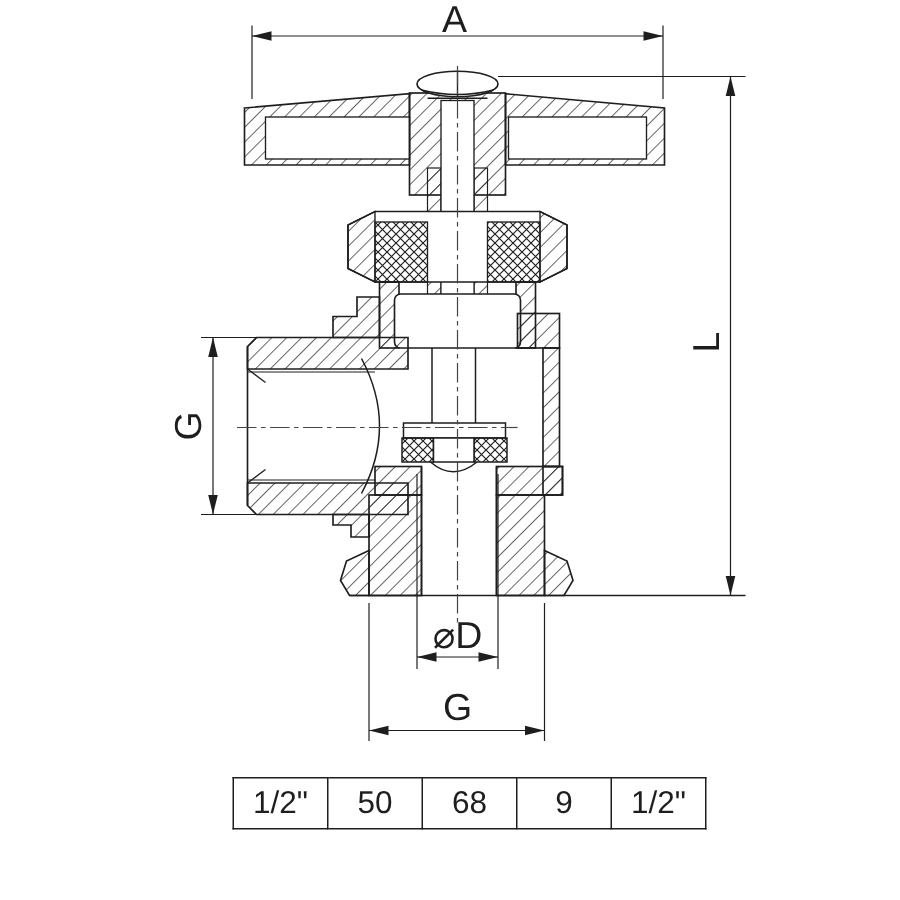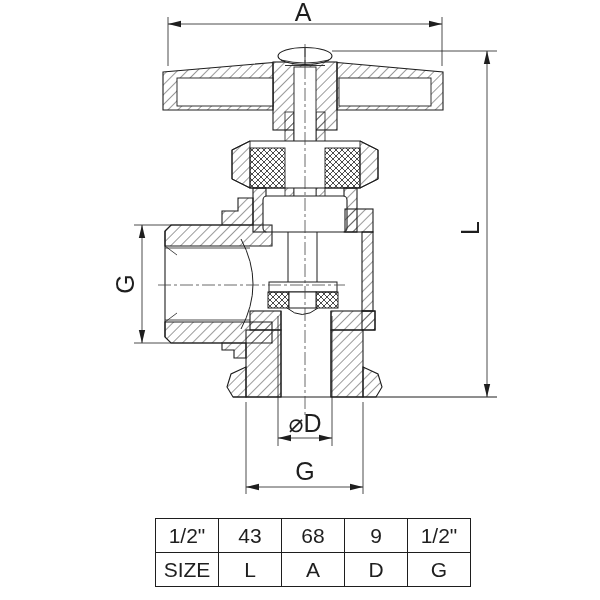--- a/index.html
+++ b/index.html
@@ -167,29 +167,22 @@
     <polygon points="363,487 350,483.8 350,490.2" fill="#1e1e1e" stroke="none"></polygon>
     <text class="dim-text" x="305" y="480" text-anchor="middle" stroke="none">G</text>
   </g>
 </svg>
 
   <div class="spec-table-wrap">
     <table class="spec">
       <tbody>
         <tr>
           <td>1/2"</td>
-          <td>43</td>
+          <td>50</td>
           <td>68</td>
           <td>9</td>
           <td>1/2"</td>
-        </tr>
-        <tr>
-          <td>SIZE</td>
-          <td>L</td>
-          <td>A</td>
-          <td>D</td>
-          <td>G</td>
         </tr>
       </tbody>
     </table>
   </div>
 
 </div>
 
 </body></html>

